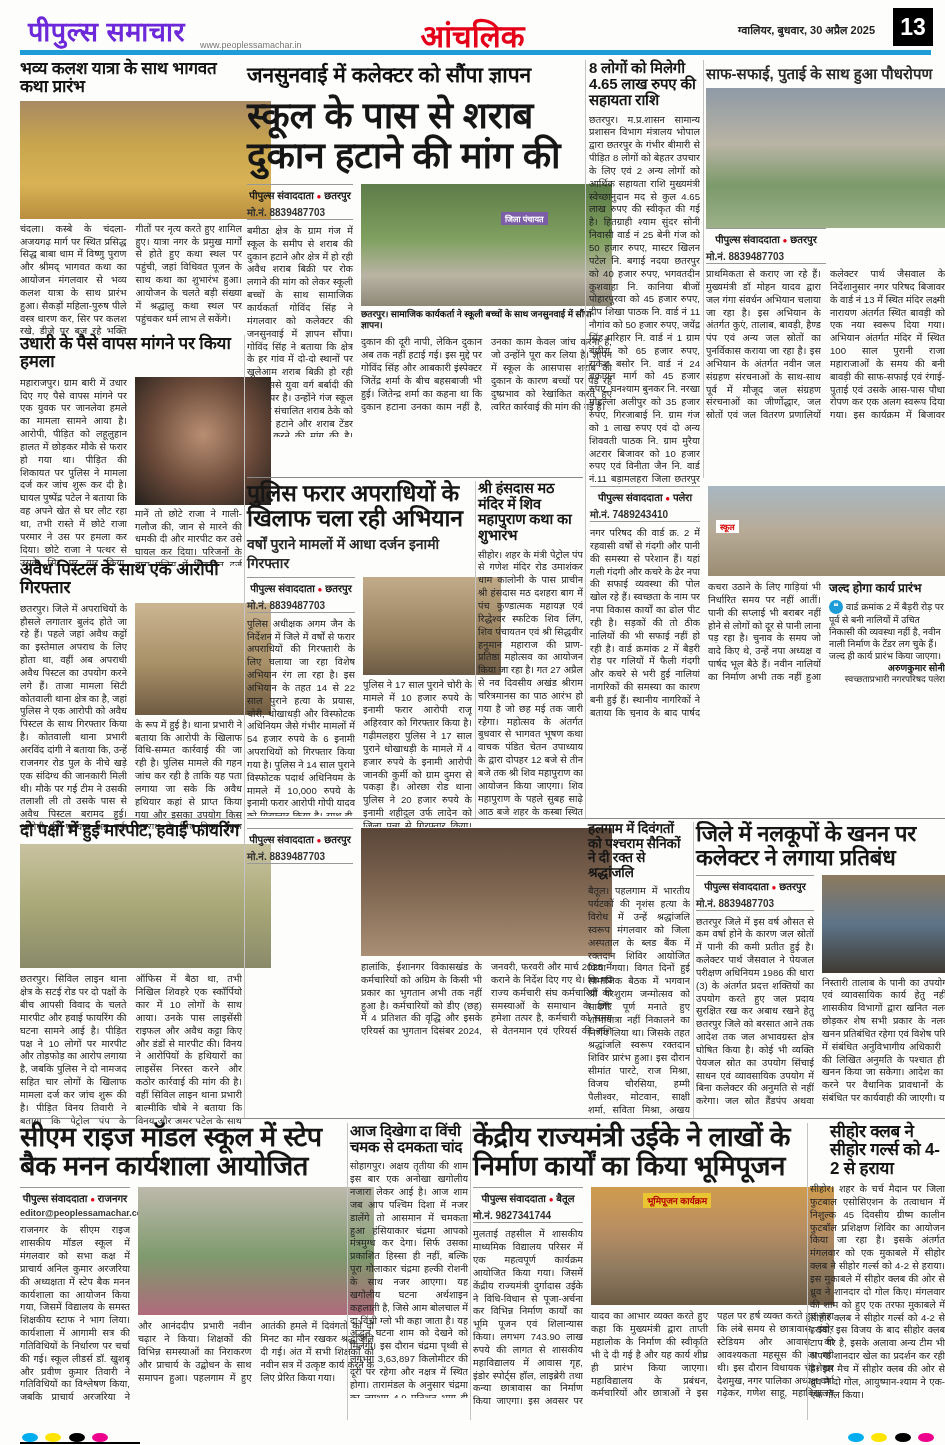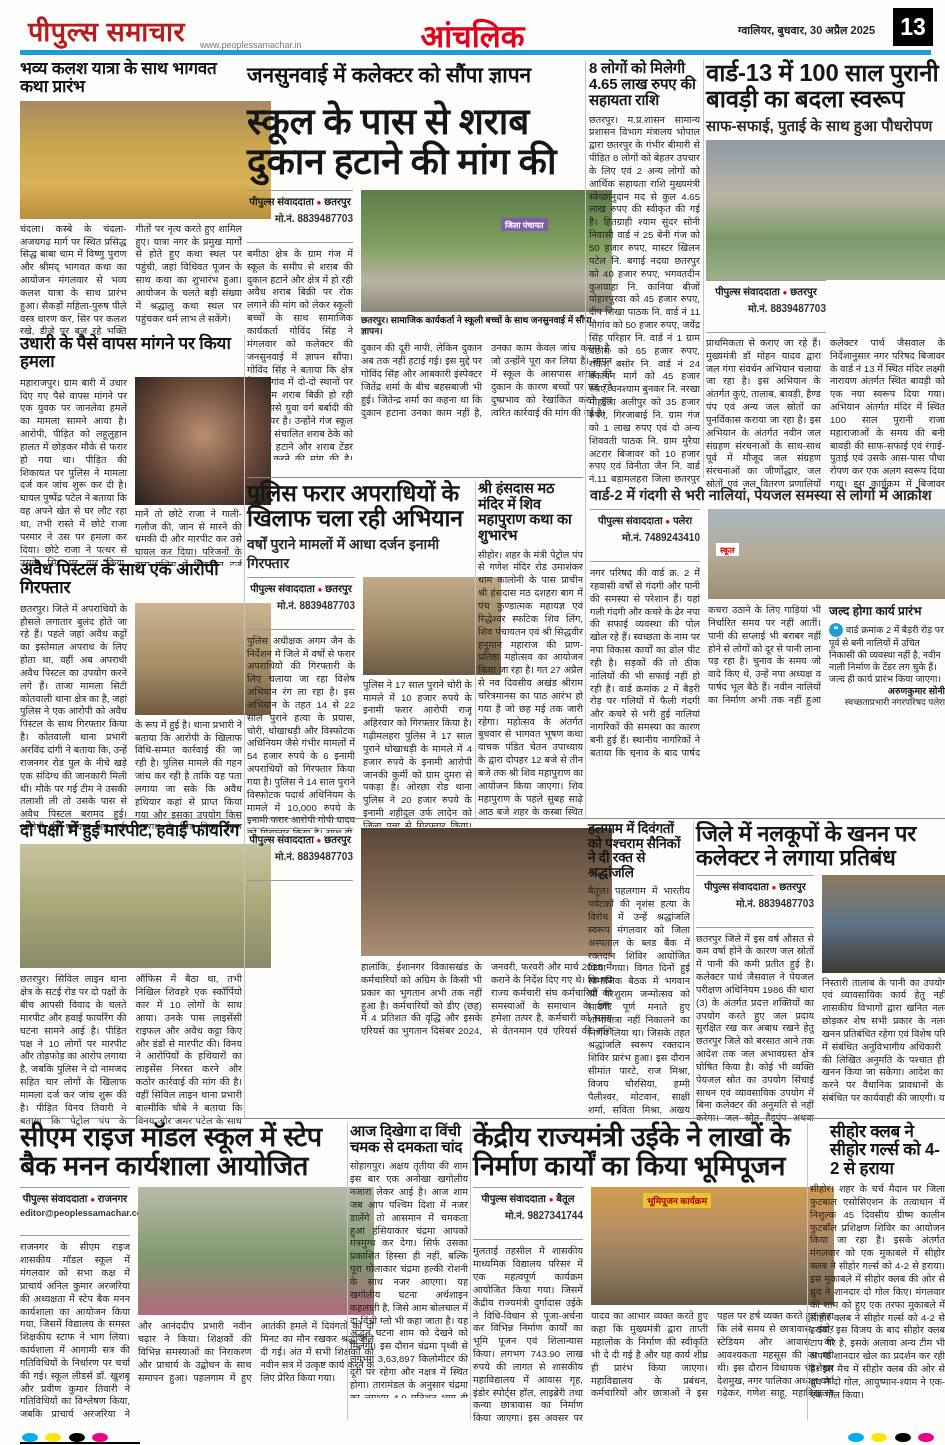--- a/index.html
+++ b/index.html
@@ -1,33 +1,33 @@
 <!DOCTYPE html>
 <html lang="hi"><head>
 <meta charset="utf-8">
 <style>
   html,body{margin:0;padding:0;background:#e8e6e0;}
   .page{position:relative;width:945px;height:1445px;background:#fdfdfb;margin:0 auto;overflow:hidden;
         font-family:"Liberation Sans",sans-serif;color:#1a1a1a;}
   .abs{position:absolute;}
   
-  .logo{font-size:27px;font-weight:bold;letter-spacing:.5px;color:#b91c1c;}
+  .logo{font-size:27px;font-weight:bold;letter-spacing:.5px;color:#6d28d9;}
   .site{font-size:9px;color:#777;}
   .section{font-size:31px;font-weight:bold;color:#e50019;}
   .dateline{font-size:11px;font-weight:bold;color:#222;}
   .pagebox{background:#000;color:#fff;width:40px;height:38px;display:flex;align-items:center;justify-content:center;
            font-size:23px;font-weight:bold;}
   .bluerule{background:#1e9cd7;height:5px;}
   
   .hl{font-weight:bold;color:#161616;line-height:1.08;letter-spacing:-0.2px;}
   .kicker{font-weight:bold;color:#101010;}
   .subhead{font-weight:bold;color:#2a2a2a;}
   .byline{font-size:10px;font-weight:bold;text-align:center;border-top:1px solid #999;padding:3px 0 2px;}
   .byline .bullet{color:#e50019;font-size:8px;}
-  .phone{font-size:10px;font-weight:bold;text-align:right;border-bottom:1px solid #999;padding:1px 0 17px;color:#333;}
+  .phone{font-size:10px;font-weight:bold;text-align:left;border-bottom:1px solid #999;padding:1px 0 0;color:#333;}
   .body{font-size:9.6px;line-height:1.34;text-align:justify;color:#242424;}
   .cols2{column-count:2;column-gap:9px;}
   .caption{font-size:9px;font-weight:bold;color:#111;line-height:1.25;}
   .vline{position:absolute;width:1px;background:#c4c4c4;}
   .hline{position:absolute;height:1px;background:#555;}
   
   .photo{position:relative;overflow:hidden;background:#cfcabc;padding-left:29px;}
   .ph-kalash{background:linear-gradient(180deg,#a98a63 0%,#c7a44e 35%,#d9b254 70%,#b98e3f 100%);}
   .ph-school{background:linear-gradient(180deg,#5d7c4a 0%,#7fa05f 45%,#b9b4a4 75%,#8d8876 100%);}
   .ph-bavdi{background:linear-gradient(180deg,#8e9aa6 0%,#b9b4a4 40%,#7b9a6a 70%,#9db08a 100%);}
@@ -69,21 +69,21 @@
   <div class="abs bluerule" style="left:20px;top:50px;width:911px;"></div>
 
   <div class="abs" style="left:20px;top:60px;width:222px;">
     <div class="hl" style="font-size:17px;">भव्य कलश यात्रा के साथ भागवत कथा प्रारंभ</div>
     <div class="photo ph-kalash" style="width:222px;height:118px;margin-top:4px;"></div>
     <div class="body cols2" style="margin-top:4px;height:138px;overflow:hidden;">चंदला। कस्बे के चंदला-अजयगढ़ मार्ग पर स्थित प्रसिद्ध सिद्ध बाबा धाम में विष्णु पुराण और श्रीमद् भागवत कथा का आयोजन मंगलवार से भव्य कलश यात्रा के साथ प्रारंभ हुआ। सैकड़ों महिला-पुरुष पीले वस्त्र धारण कर, सिर पर कलश रखे, डीजे पर बज रहे भक्ति गीतों पर नृत्य करते हुए शामिल हुए। यात्रा नगर के प्रमुख मार्गों से होते हुए कथा स्थल पर पहुंची, जहां विधिवत पूजन के साथ कथा का शुभारंभ हुआ। आयोजन के चलते बड़ी संख्या में श्रद्धालु कथा स्थल पर पहुंचकर धर्म लाभ ले सकेंगे।</div>
   </div>
 
   <div class="abs" style="left:247px;top:60px;width:336px;">
     <div class="kicker" style="font-size:21px;">जनसुनवाई में कलेक्टर को सौंपा ज्ञापन</div>
-    <div class="hl" style="font-size:37px;margin-top:14px;font-family:Liberation Serif, serif;">स्कूल के पास से शराब दुकान हटाने की मांग की</div>
+    <div class="hl" style="font-size:37px;margin-top:8px;">स्कूल के पास से शराब दुकान हटाने की मांग की</div>
     <div style="display:flex;gap:8px;margin-top:8px;">
       <div style="width:106px;flex:none;">
         <div class="byline">
           <span>पीपुल्स संवाददाता</span>
           <span class="bullet">●</span>
           <span>छतरपुर</span>
         </div>
         <div class="phone">मो.नं. 8839487703</div>
         <div class="body" style="margin-top:5px;height:212px;overflow:hidden;">बमीठा क्षेत्र के ग्राम गंज में स्कूल के समीप से शराब की दुकान हटाने और क्षेत्र में हो रही अवैध शराब बिक्री पर रोक लगाने की मांग को लेकर स्कूली बच्चों के साथ सामाजिक कार्यकर्ता गोविंद सिंह ने मंगलवार को कलेक्टर की जनसुनवाई में ज्ञापन सौंपा। गोविंद सिंह ने बताया कि क्षेत्र के हर गांव में दो-दो स्थानों पर खुलेआम शराब बिक्री हो रही है, जिससे युवा वर्ग बर्बादी की कगार पर है। उन्होंने गंज स्कूल के पास संचालित शराब ठेके को तत्काल हटाने और शराब टेंडर निरस्त करने की मांग की है। उन्होंने कहा कि पिछली जनसुनवाई में दिए गए आवेदन के बाद आबकारी विभाग की टीम ने स्कूल और सड़क से</div>
       </div>
@@ -96,21 +96,20 @@
       </div>
     </div>
   </div>
 
   <div class="abs" style="left:589px;top:60px;width:111px;">
     <div class="hl" style="font-size:15px;">8 लोगों को मिलेगी 4.65 लाख रुपए की सहायता राशि</div>
     <div class="body" style="margin-top:5px;height:370px;overflow:hidden;">छतरपुर। म.प्र.शासन सामान्य प्रशासन विभाग मंत्रालय भोपाल द्वारा छतरपुर के गंभीर बीमारी से पीड़ित 8 लोगों को बेहतर उपचार के लिए एवं 2 अन्य लोगों को आर्थिक सहायता राशि मुख्यमंत्री स्वेच्छानुदान मद से कुल 4.65 लाख रुपए की स्वीकृत की गई है। हितग्राही श्याम सुंदर सोनी निवासी वार्ड नं 25 बेनी गंज को 50 हजार रुपए, मास्टर खिलन पटेल नि. बगाई नदया छतरपुर को 40 हजार रुपए, भगवतदीन कुशवाहा नि. कानिया बीजों पोहारपुरवा को 45 हजार रुपए, दीप शिखा पाठक नि. वार्ड नं 11 नौगांव को 50 हजार रुपए, जयेंद्र सिंह परिहार नि. वार्ड नं 1 ग्राम बंछीरा को 65 हजार रुपए, राकेश बसोर नि. वार्ड नं 24 बकायन मार्ग को 45 हजार रुपए, घनश्याम बुनकर नि. नरखा मोहल्ला अलीपुर को 35 हजार रुपए, गिरजाबाई नि. ग्राम गंज को 1 लाख रुपए एवं दो अन्य शिववती पाठक नि. ग्राम मुरैया अटरार बिजावर को 10 हजार रुपए एवं विनीता जैन नि. वार्ड नं.11 बड़ामलहरा जिला छतरपुर को 25 हजार रुपए की आर्थिक सहायता राशि स्वीकृत की गई है।</div>
   </div>
 
   <div class="abs" style="left:706px;top:60px;width:239px;">
-    <div class="hl" style="font-size:24px;">वार्ड-13 में 100 साल पुरानी बावड़ी का बदला स्वरूप</div>
     <div class="subhead" style="font-size:15px;margin-top:3px;">साफ-सफाई, पुताई के साथ हुआ पौधरोपण</div>
     <div class="photo ph-bavdi" style="width:239px;height:140px;margin-top:5px;"></div>
     <div style="width:120px;">
       <div class="byline">
         <span>पीपुल्स संवाददाता</span>
         <span class="bullet">●</span>
         <span>छतरपुर</span>
       </div>
       <div class="phone">मो.नं. 8839487703</div>
     </div>
@@ -169,21 +168,20 @@
       </div>
     </div>
   </div>
 
   <div class="abs" style="left:478px;top:481px;width:105px;">
     <div class="hl" style="font-size:14.5px;">श्री हंसदास मठ मंदिर में शिव महापुराण कथा का शुभारंभ</div>
     <div class="body" style="margin-top:5px;height:268px;overflow:hidden;">सीहोर। शहर के मंत्री पेट्रोल पंप से गणेश मंदिर रोड उमाशंकर धाम कालोनी के पास प्राचीन श्री हंसदास मठ दशहरा बाग में पंच कुण्डात्मक महायज्ञ एवं रिद्धेश्वर स्फटिक शिव लिंग, शिव पंचायतन एवं श्री सिद्धवीर हनुमान महाराज की प्राण-प्रतिष्ठा महोत्सव का आयोजन किया जा रहा है। गत 27 अप्रैल से नव दिवसीय अखंड श्रीराम चरित्रमानस का पाठ आरंभ हो गया है जो छह मई तक जारी रहेगा। महोत्सव के अंतर्गत बुधवार से भागवत भूषण कथा वाचक पंडित चेतन उपाध्याय के द्वारा दोपहर 12 बजे से तीन बजे तक श्री शिव महापुराण का आयोजन किया जाएगा। शिव महापुराण के पहले सुबह साढ़े आठ बजे शहर के कस्बा स्थित तिलक पार्क भव्य कलश यात्रा निकाली जाएगी जो क्षेत्र के विभिन्न स्थानों से होते हुए प्राण-प्रतिष्ठा स्थल पर पहुंचेगी।</div>
   </div>
 
   <div class="abs" style="left:590px;top:481px;width:355px;">
-    <div class="subhead" style="font-size:14.5px;margin-top:3px;">वार्ड-2 में गंदगी से भरी नालियां, पेयजल समस्या से लोगों में आक्रोश</div>
     <div style="display:flex;gap:8px;margin-top:5px;">
       <div style="width:110px;flex:none;">
         <div class="byline">
           <span>पीपुल्स संवाददाता</span>
           <span class="bullet">●</span>
           <span>पलेरा</span>
         </div>
         <div class="phone">मो.नं. 7489243410</div>
         <div class="body" style="margin-top:5px;height:190px;overflow:hidden;">नगर परिषद की वार्ड क्र. 2 में रहवासी वर्षों से गंदगी और पानी की समस्या से परेशान हैं। यहां गली गंदगी और कचरे के ढेर नपा की सफाई व्यवस्था की पोल खोल रहे हैं। स्वच्छता के नाम पर नपा विकास कार्यों का ढोल पीट रही है। सड़कों की तो ठीक नालियों की भी सफाई नहीं हो रही है। वार्ड क्रमांक 2 में बैड़री रोड़ पर गलियों में फैली गंदगी और कचरे से भरी हुई नालियां नागरिकों की समस्या का कारण बनी हुई हैं। स्थानीय नागरिकों ने बताया कि चुनाव के बाद पार्षद व नपा अध्यक्ष ने इस क्षेत्र की समस्याओं को हल करने पर ध्यान नहीं दिया। डोर-टू-डोर</div>
       </div>

